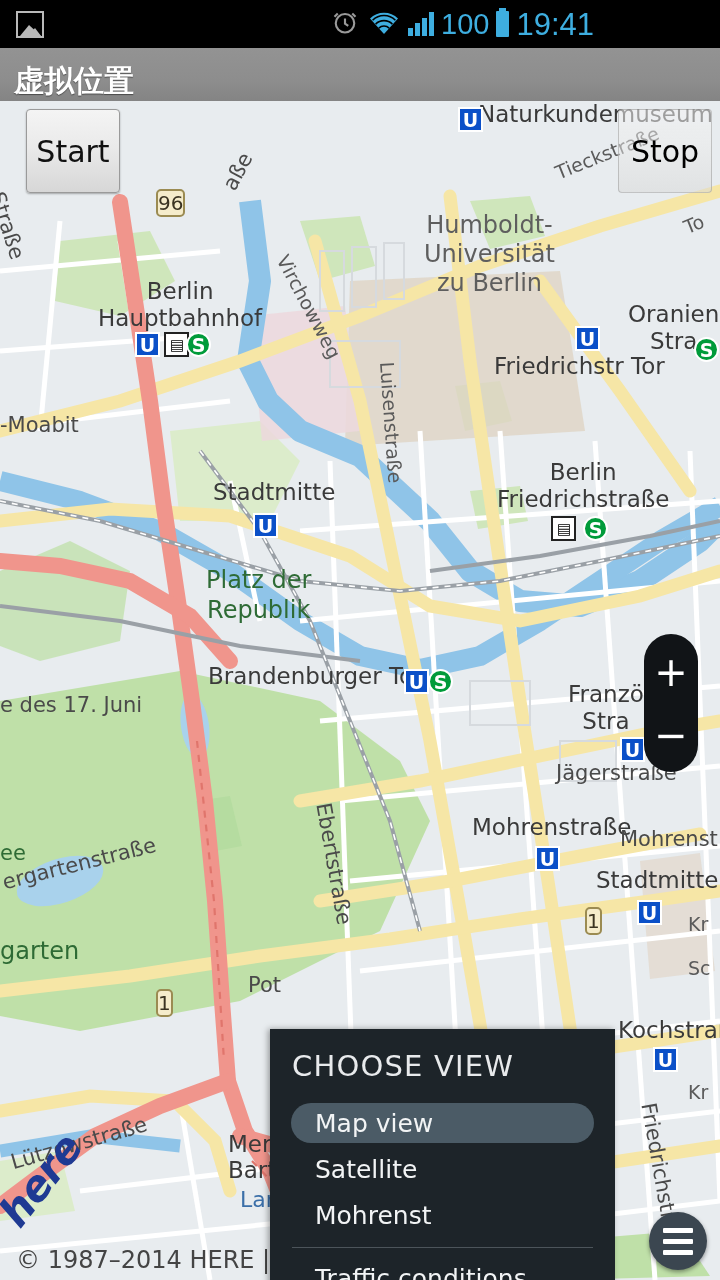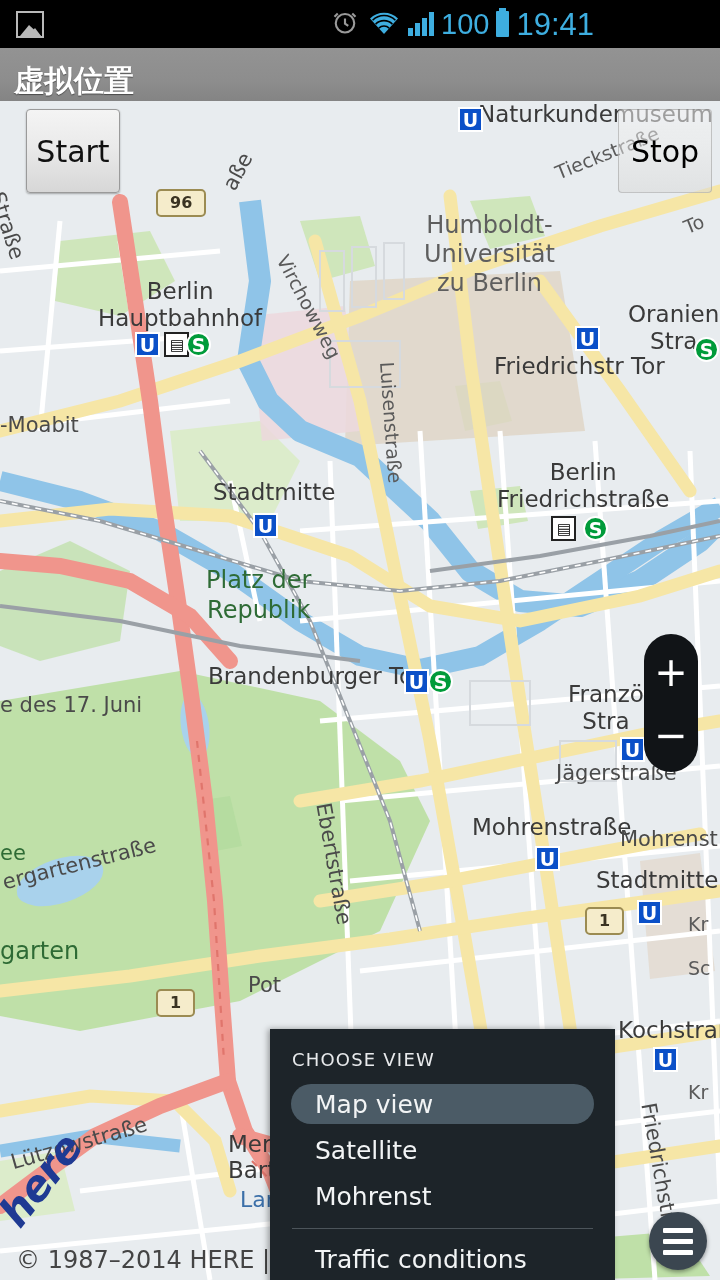--- a/index.html
+++ b/index.html
@@ -151,24 +151,24 @@
     border: 2px solid #222;
     font-size: 15px;
     letter-spacing: -1px;
   }
   .shield {
     position: absolute;
     background: #f5eccb;
     border: 2px solid #9b8b52;
     border-radius: 5px;
     color: #3a3322;
-    font-size: 16px;
-    font-weight: bold;
-    font-family: "DejaVu Sans", sans-serif;
-    padding: 1px 12px;
+    font-size: 20px;
+    font-weight: normal;
+    font-family: "DejaVu Sans", sans-serif;
+    padding: 1px 0;
     line-height: 22px;
   }
 
   
   .here-logo {
     position: absolute;
     left: 28px; bottom: 44px;
     color: #1f3a93;
     font-size: 42px;
     font-weight: bold;
@@ -281,23 +281,23 @@
     position: absolute;
     right: -27px;
     bottom: 10px;
     width: 0; height: 0;
     border-top: 28px solid transparent;
     border-bottom: 28px solid transparent;
     border-left: 28px solid #1d2429;
   }
   .panel-heading {
     color: #e8eaec;
-    font-size: 18px;
+    font-size: 29px;
     letter-spacing: 1.2px;
-    padding: 0 22px 14px 22px;
+    padding: 0 22px 20px 22px;
     font-family: "DejaVu Sans", sans-serif;
   }
   .view-item {
     color: #f2f4f5;
     font-size: 25px;
     height: 40px;
     display: flex;
     align-items: center;
     padding: 0 24px;
     margin: 0 21px 6px 21px;

